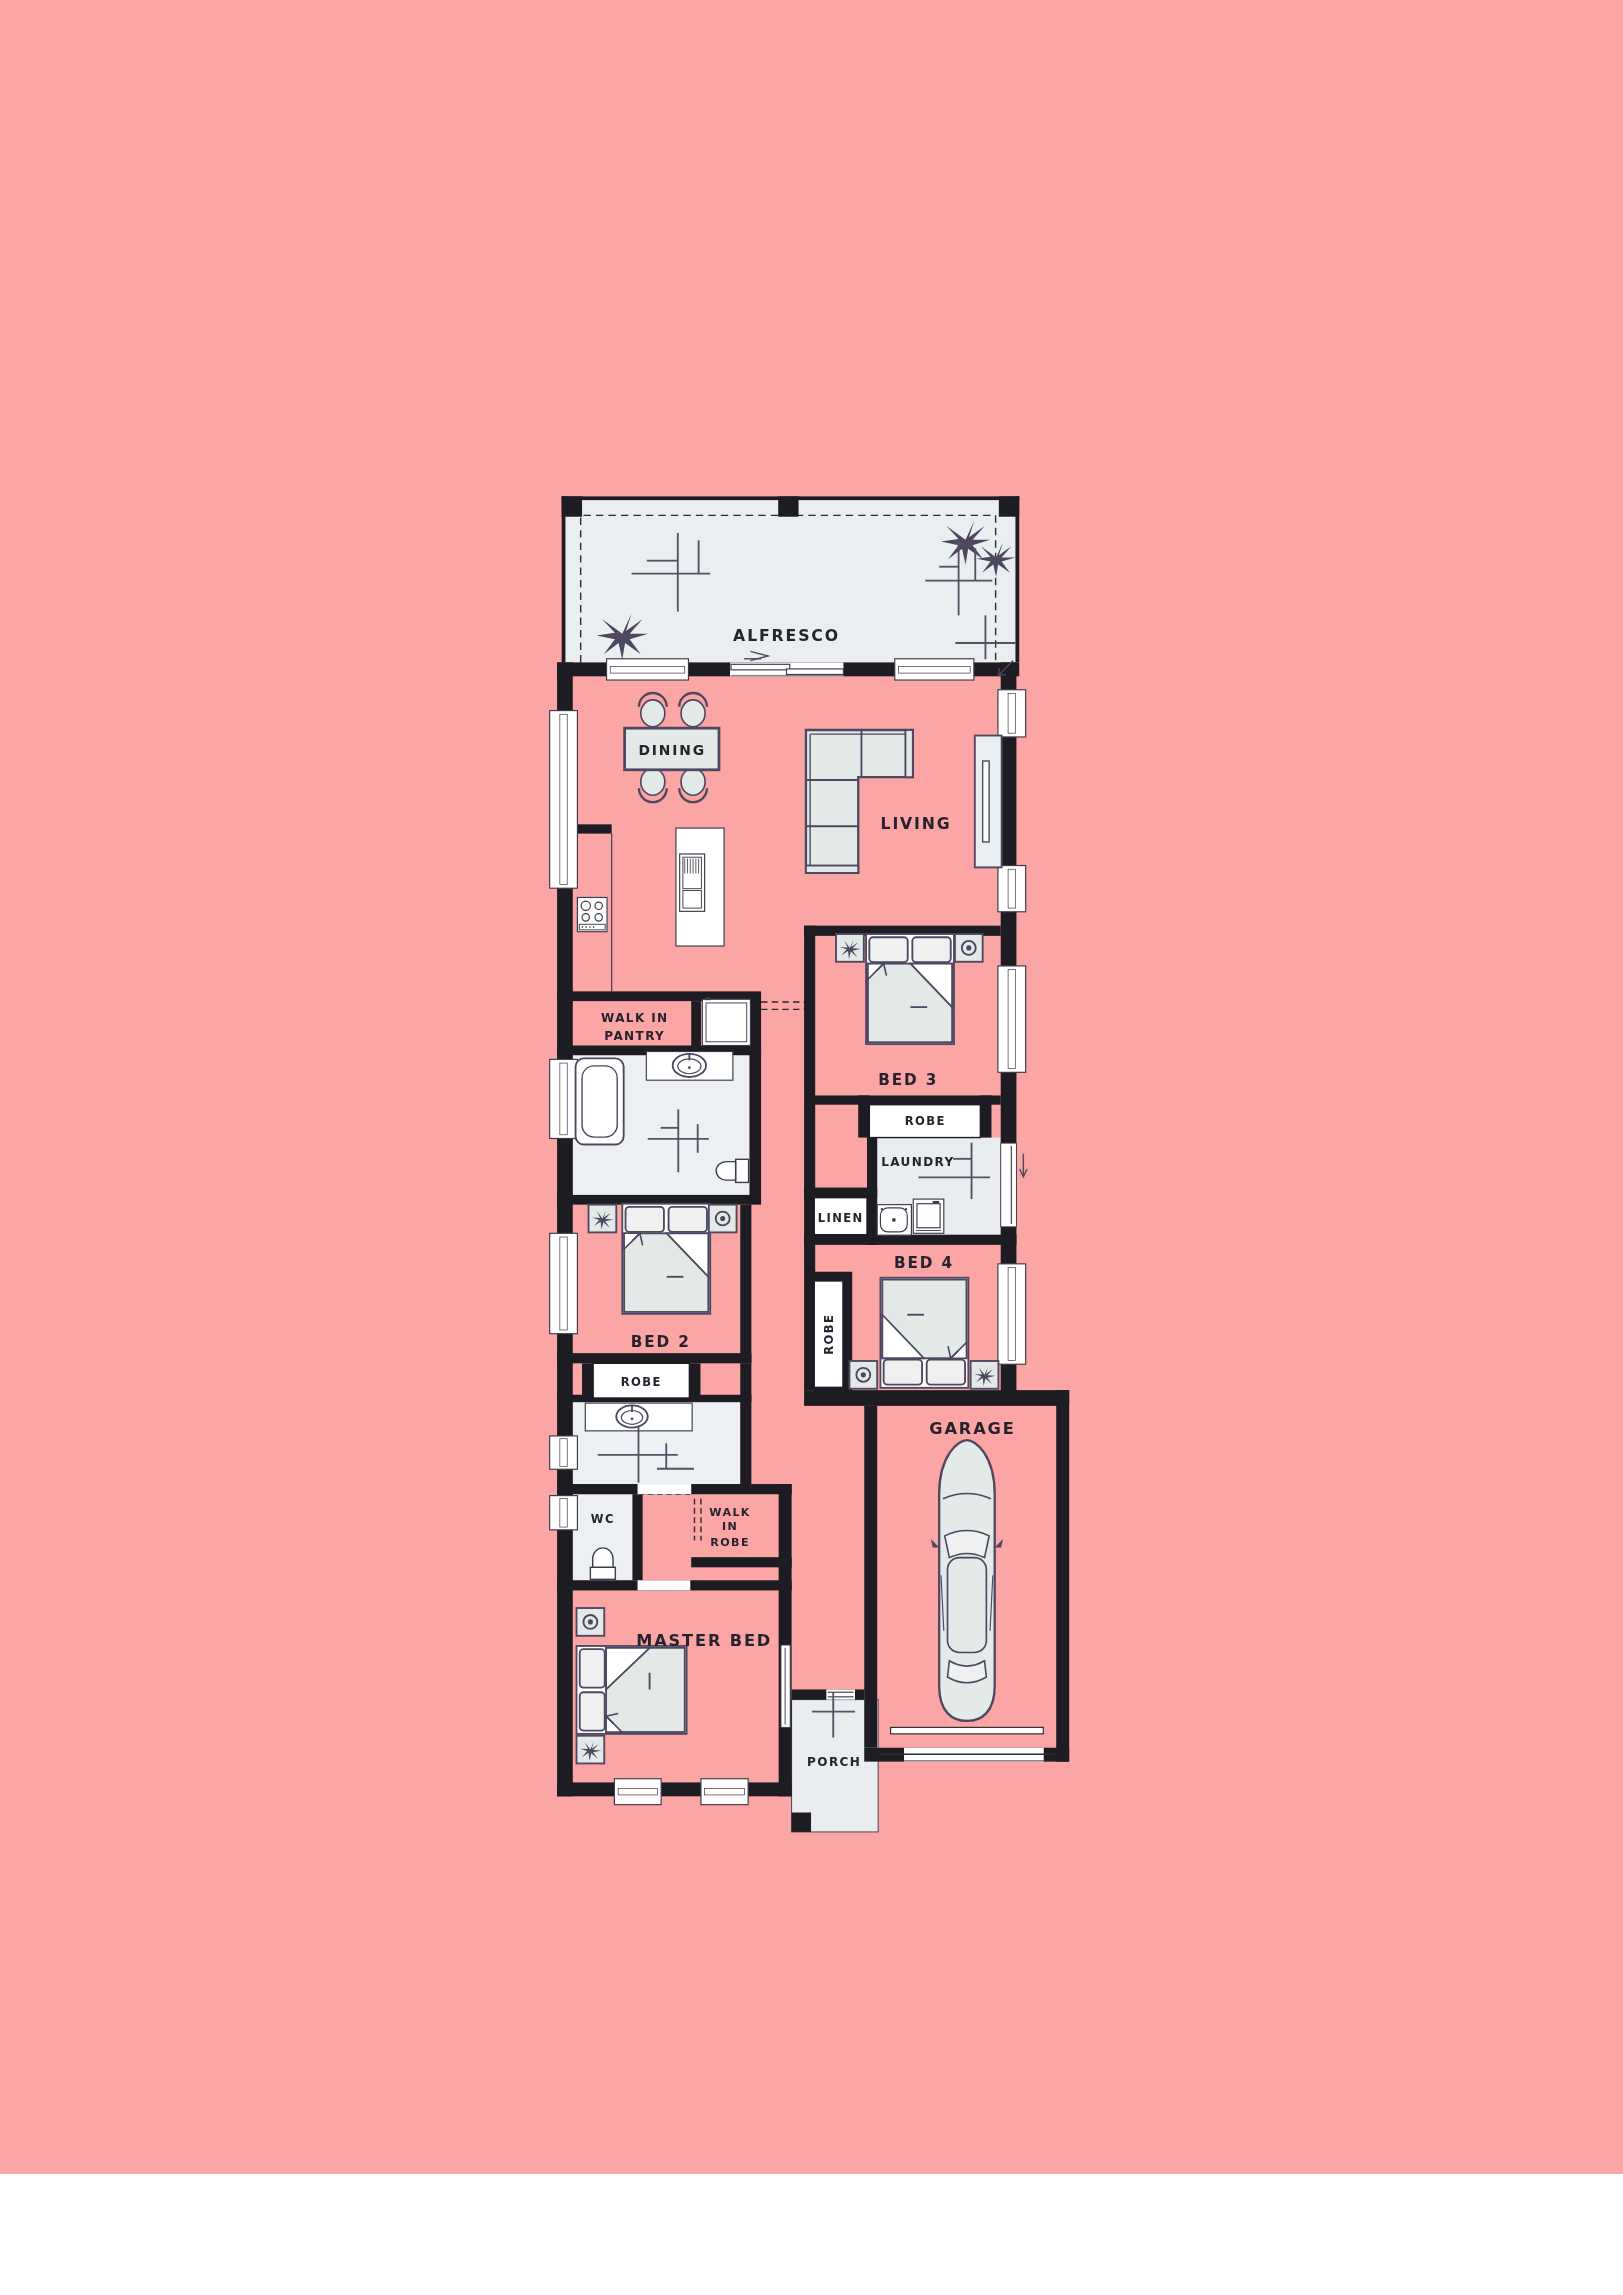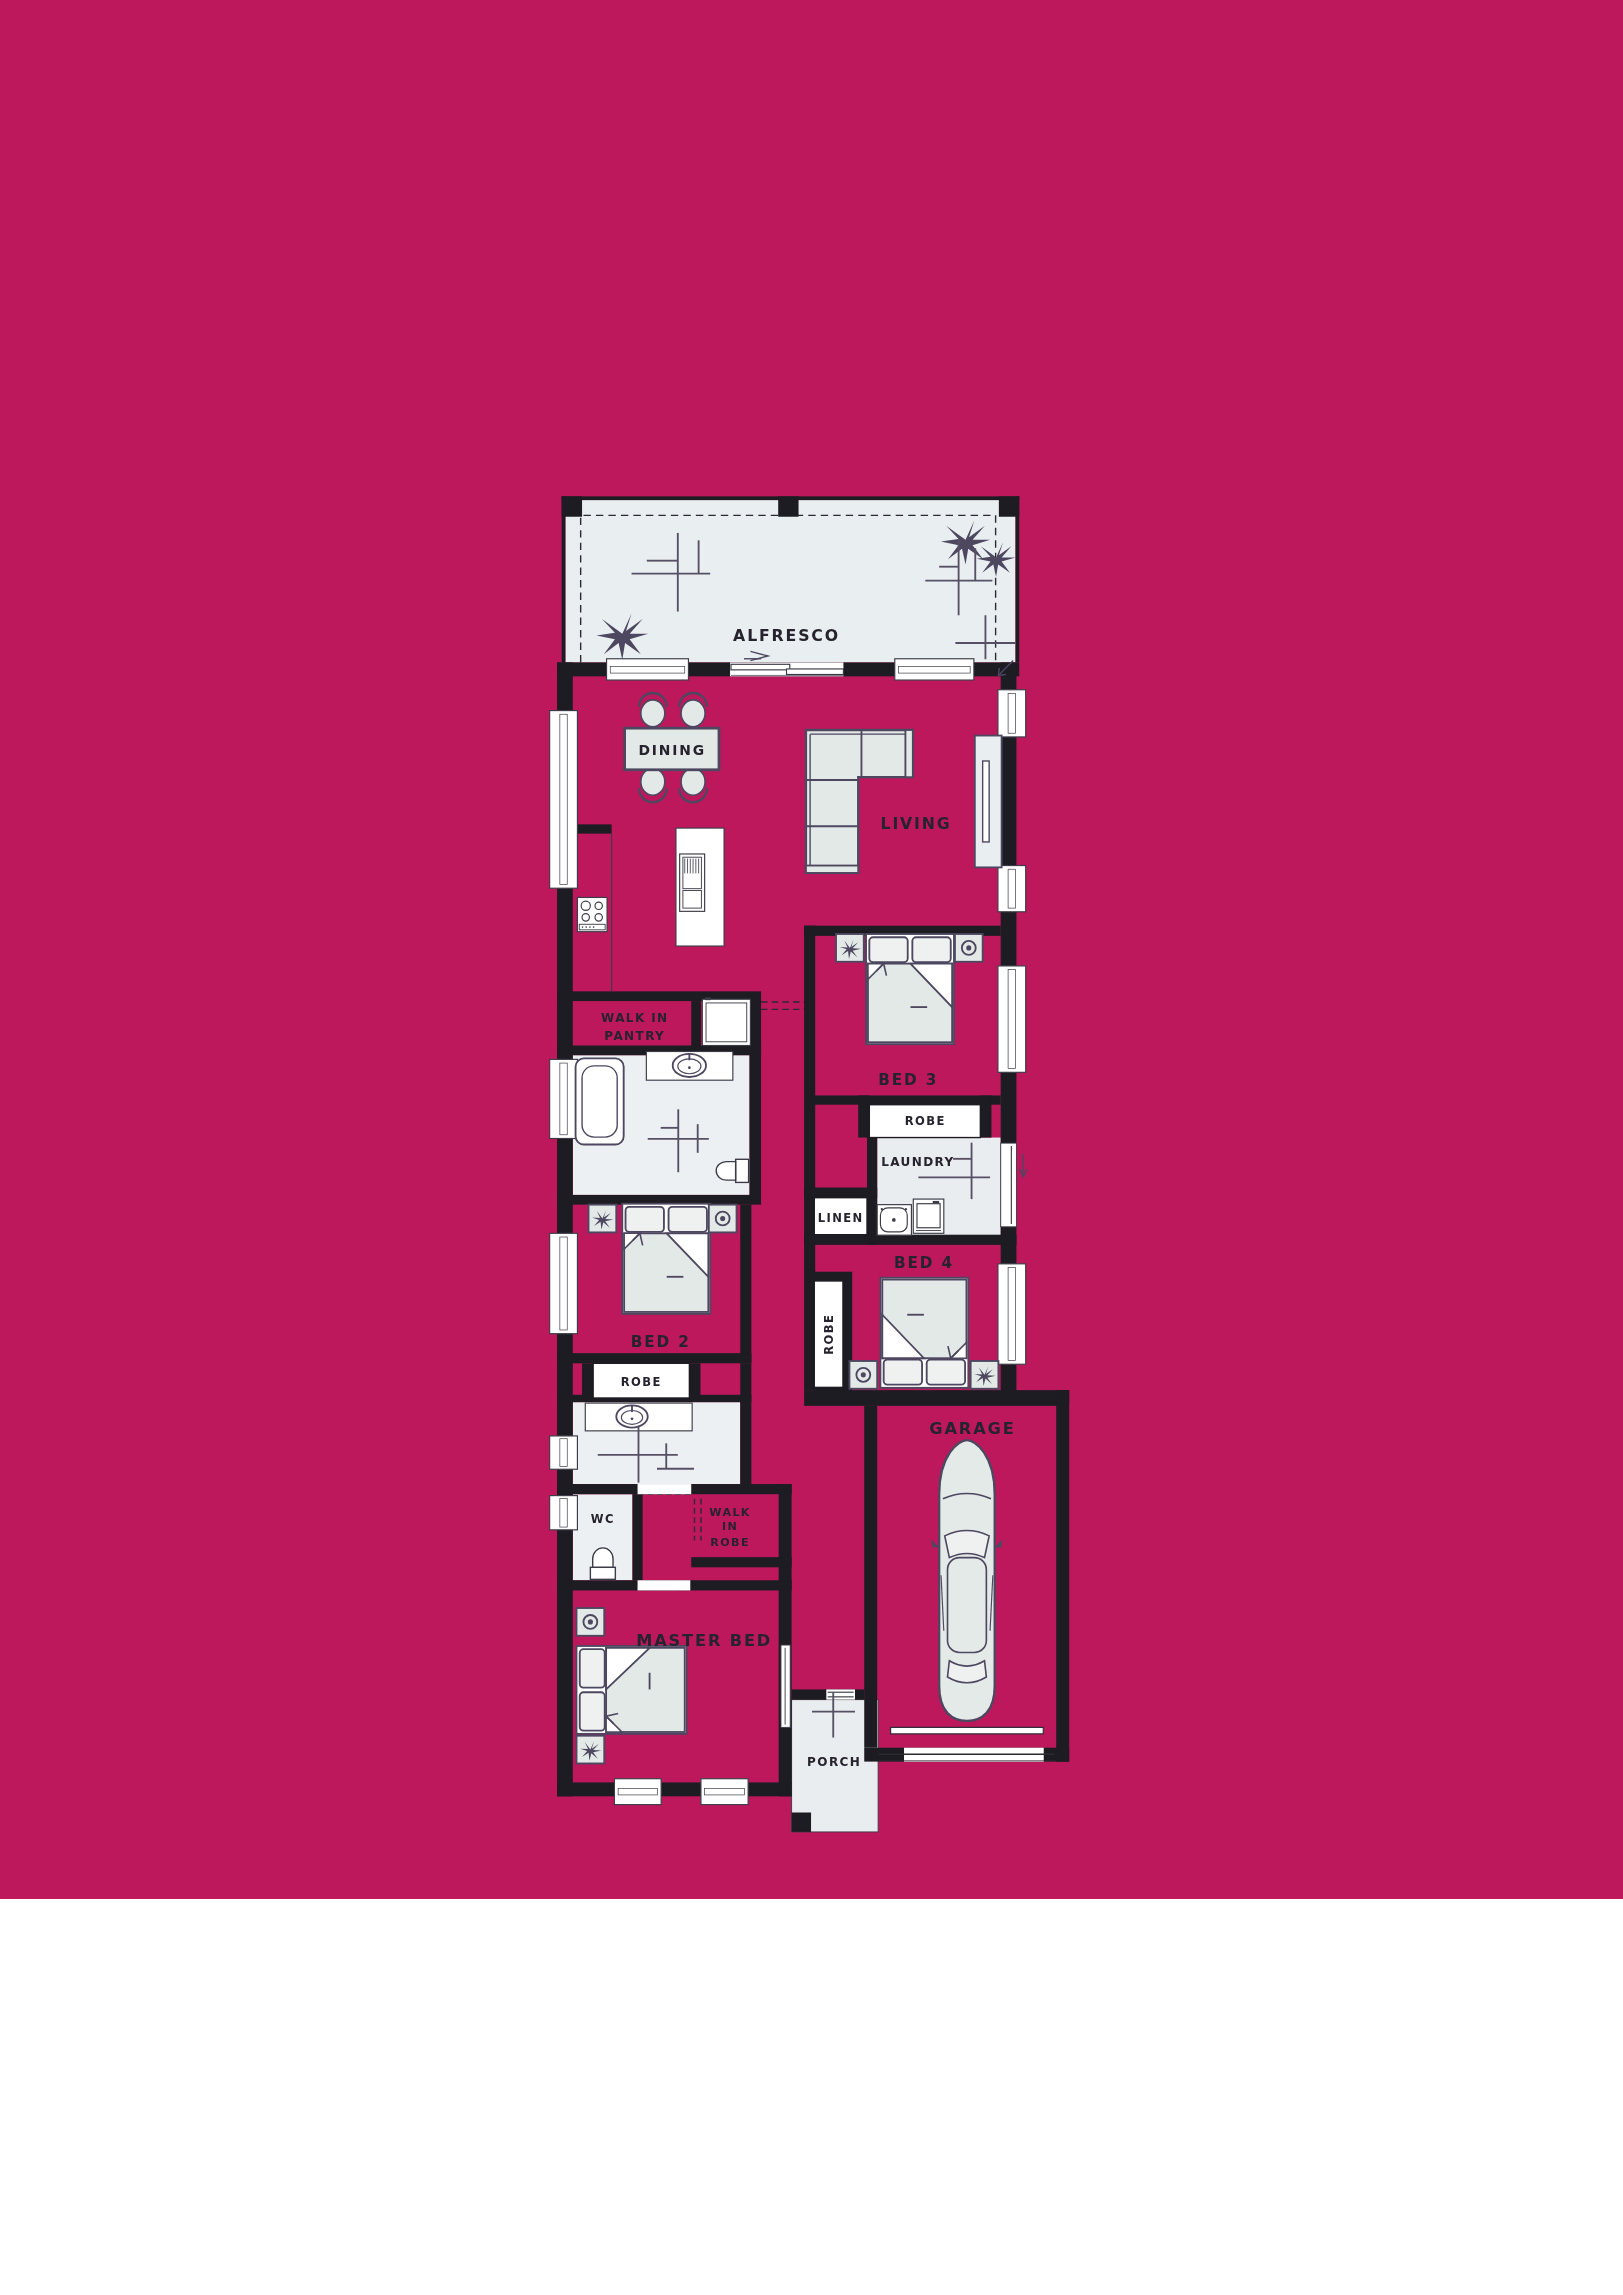--- a/index.html
+++ b/index.html
@@ -1,16 +1,16 @@
 <!DOCTYPE html>
 <html style="font-size:7.4px"><head>
 <meta charset="utf-8">
 <style>
   html,body{margin:0;padding:0;background:#ffffff;}
-  #page{position:relative;width:1623px;height:1899px;background:#be185d;overflow:hidden;
+  #page{position:relative;width:1623px;height:2174px;background:#fca5a5;overflow:hidden;
         font-family:"DejaVu Sans",sans-serif;}
   svg{position:absolute;left:0;top:0;}
   text{font-family:"DejaVu Sans",sans-serif;font-weight:600;fill:#26232e;}
   .room-label{letter-spacing:4px;}
   .small-label{letter-spacing:3px;}
 </style>
 </head>
 <body>
 
 <div id="page">

